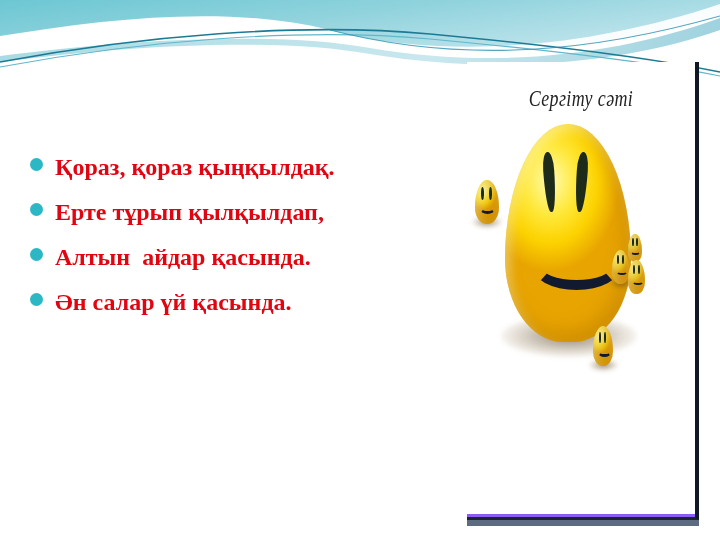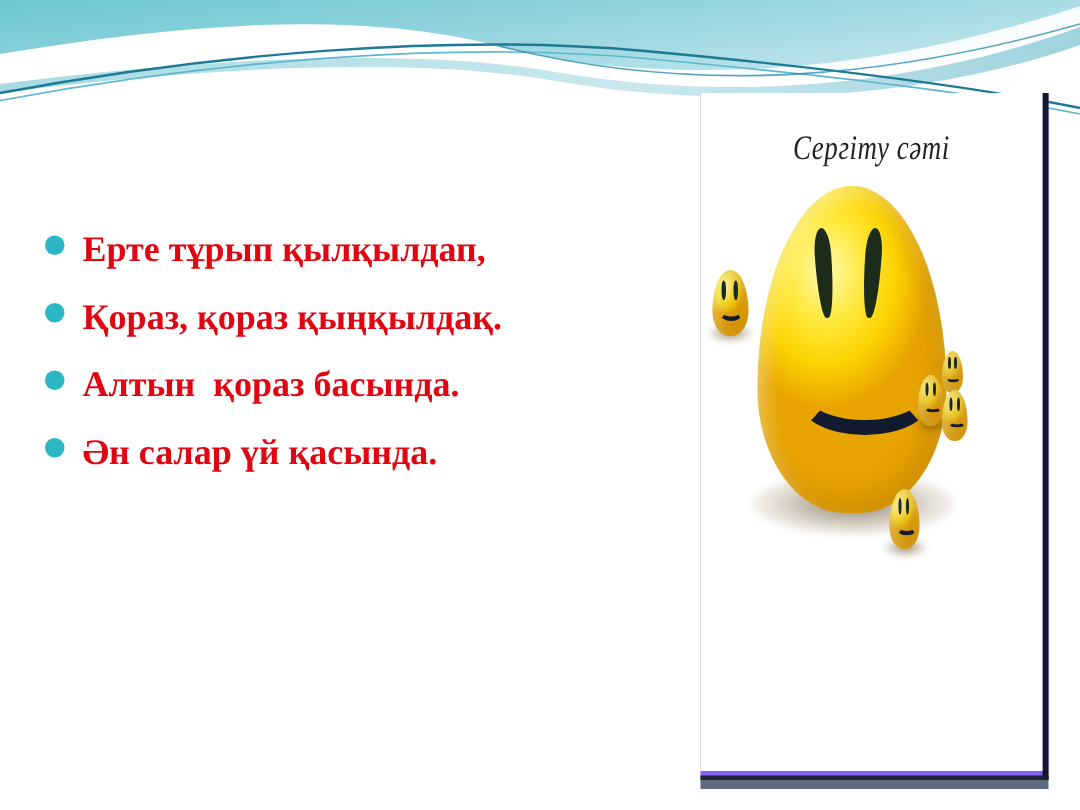--- a/index.html
+++ b/index.html
@@ -244,29 +244,29 @@
 
       <path d="M0,62 C140,36 300,22 430,34 C560,46 650,58 720,72" fill="none" stroke="#1d7a95" stroke-width="1.6"></path>
       <path d="M0,67 C140,41 300,27 430,39 C560,51 650,62 720,76" fill="none" stroke="#5fb7cc" stroke-width="1.1"></path>
       <path d="M330,30 C470,66 600,50 720,16" fill="none" stroke="#2a8fae" stroke-width="1.1" opacity="0.8"></path>
     </svg>
   </div>
 
   <div id="bullet-list">
     <div class="bullet-row">
       <span class="bullet-dot"></span>
-      <span class="bullet-text">Ерте тұрып қылқылдап,</span>
+      <span class="bullet-text">Қораз, қораз қыңқылдақ.</span>
     </div>
     <div class="bullet-row">
       <span class="bullet-dot"></span>
-      <span class="bullet-text">Қораз, қораз қыңқылдақ.</span>
+      <span class="bullet-text">Ерте тұрып қылқылдап,</span>
     </div>
     <div class="bullet-row">
       <span class="bullet-dot"></span>
-      <span class="bullet-text">Алтын  қораз басында.</span>
+      <span class="bullet-text">Алтын  айдар қасында.</span>
     </div>
     <div class="bullet-row">
       <span class="bullet-dot"></span>
       <span class="bullet-text">Ән салар үй қасында.</span>
     </div>
   </div>
 
   <div id="picture-frame">
     <div id="picture-canvas">
 

